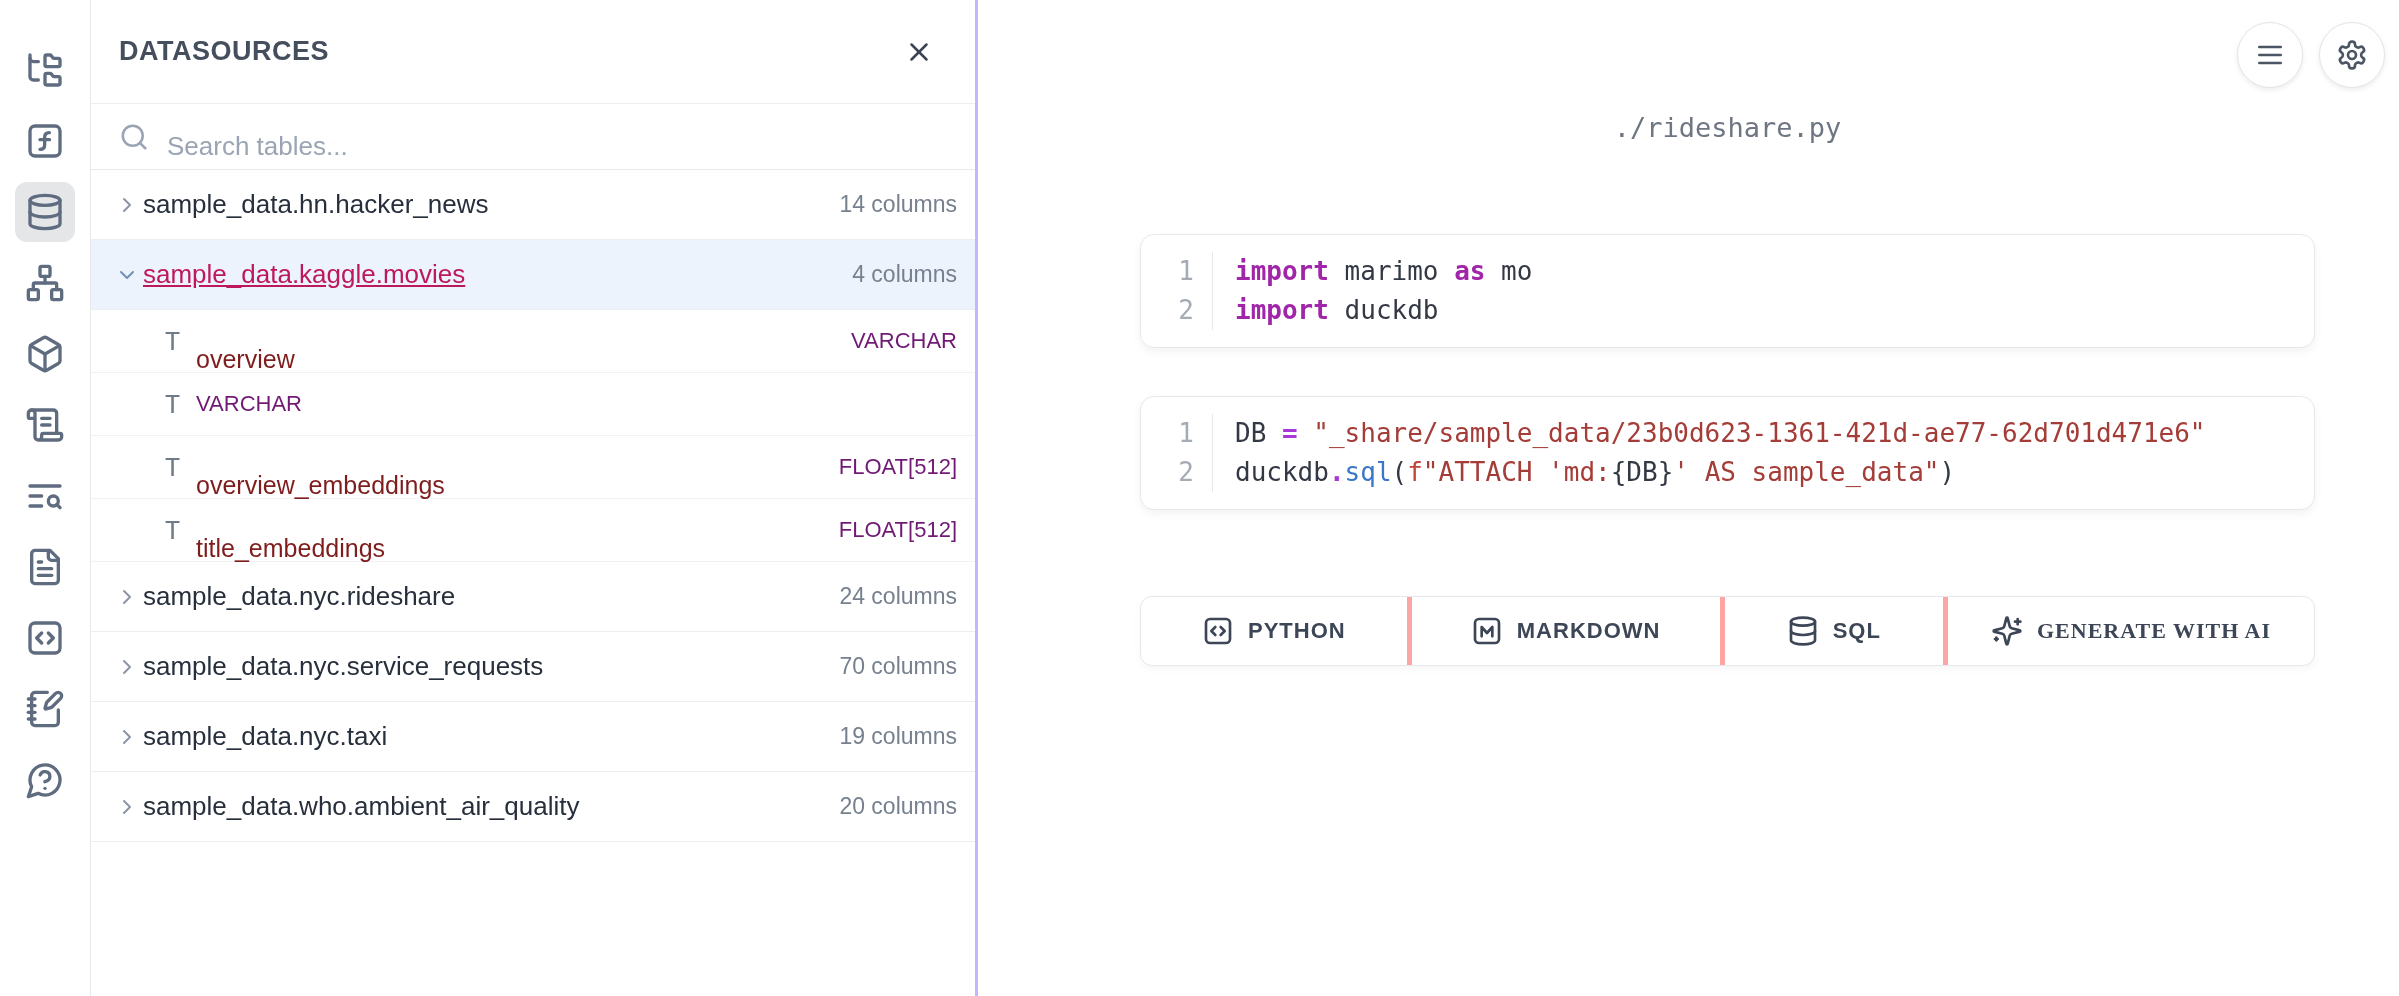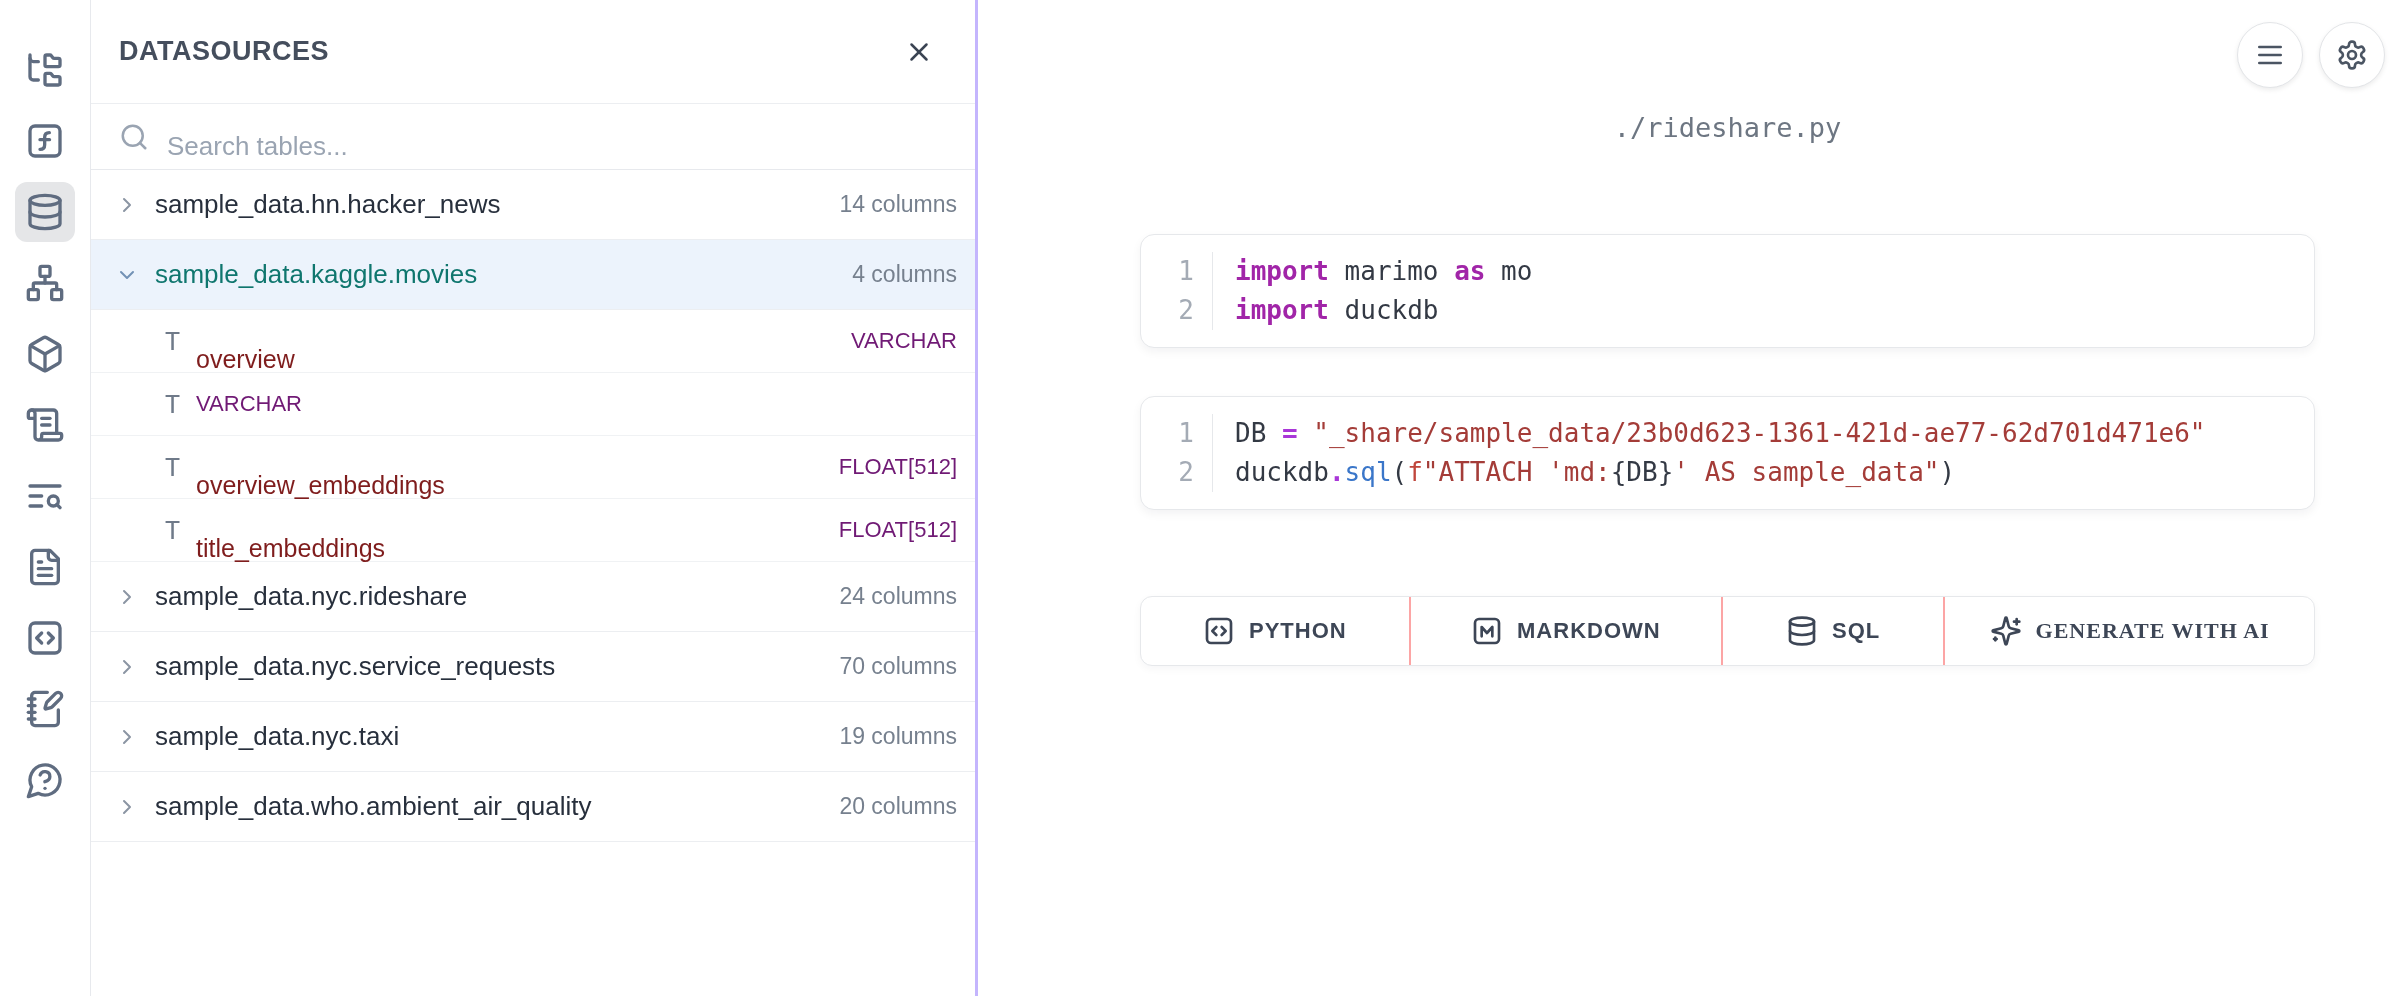--- a/index.html
+++ b/index.html
@@ -26,27 +26,27 @@
   .icon-btn svg { width:30px; height:30px; }
 
   .search-row { height:66px; flex:0 0 auto; display:flex; align-items:center;
     padding:0 28px; gap:18px; border-bottom:1px solid #e7e9ed; }
   .search-row svg { width:30px; height:30px; color:#9aa4b2; flex:0 0 auto; }
   .search-row input { border:none; outline:none; flex:1; font-size:26px; color:#272f3c;
     font-family:"Liberation Sans", sans-serif; background:transparent;margin-top:20px; }
   .search-row input::placeholder { color:#9aa4b2; }
 
   .tables { flex:1; overflow:hidden; }
-  .t-row { height:70px; display:flex; align-items:center; padding:0 18px 0 24px; gap:16px;
+  .t-row { height:70px; display:flex; align-items:center; padding:0 18px 0 24px; gap:4px;
     border-bottom:1px solid #eceef1; cursor:pointer; }
   .t-row .chev { width:24px; height:24px; color:#8b95a3; flex:0 0 auto; }
   .t-row .t-name { font-size:26px; color:#272f3c; flex:1; white-space:nowrap; overflow:hidden; }
   .t-row .t-count { font-size:23px; color:#76808e; white-space:nowrap; }
   .t-row.selected { background:#ecf3fc; }
-  .t-row.selected .t-name { color:#0f766e; }
+  .t-row.selected .t-name { color:#be185d;text-decoration:underline; }
   .t-row.selected .chev { color:#7291b5; }
 
   .c-row { height:63px; display:flex; align-items:center; padding:0 18px 0 74px; gap:16px;
     border-bottom:1px solid #f0f2f4; cursor:pointer; }
   .c-row .t-glyph { font-family:"DejaVu Sans Mono", monospace; font-size:25px; color:#6f7a89; }
   .c-row .c-name { font-size:25px; color:#7f1d1d; flex:1; white-space:nowrap;margin-top:37px; }
   .c-row .c-type { font-size:22px; color:#701a75; white-space:nowrap; }
 
   
   .main { flex:1; position:relative; background:#fff; }
@@ -74,21 +74,21 @@
   .tk-kw  { color:#a125a8; font-weight:bold; }
   .tk-op  { color:#a936d8; font-weight:bold; }
   .tk-fn  { color:#3a76c9; }
   .tk-str { color:#a43c38; }
   .tk-strp{ color:#c0463c; }
 
   .addbar { margin-top:86px; height:70px; border:1px solid #e6e8eb; border-radius:12px;
     background:#fff; box-shadow:0 3px 8px rgba(15,23,42,.04); display:flex; overflow:hidden; }
   .seg { display:flex; align-items:center; justify-content:center; gap:14px; border:none;
     background:transparent; cursor:pointer; color:#3d4656; }
-  .seg:not(:last-child) { border-right:2px solid #fca5a5; }
+  .seg:not(:last-child) { border-right:5px solid #fca5a5; }
   .seg svg { width:32px; height:32px; }
   .seg span { font-size:22px; font-weight:700; letter-spacing:1px; color:#3d4656; }
   .seg:nth-child(1){ flex:270 0 0; } .seg:nth-child(2){ flex:313 0 0; }
   .seg:nth-child(3){ flex:222 0 0; } .seg:nth-child(4){ flex:372 0 0;font-family:Liberation Serif, serif; }
 </style>
 </head>
 <body>
 
 <svg width="0" height="0" style="position:absolute">
   <defs>

